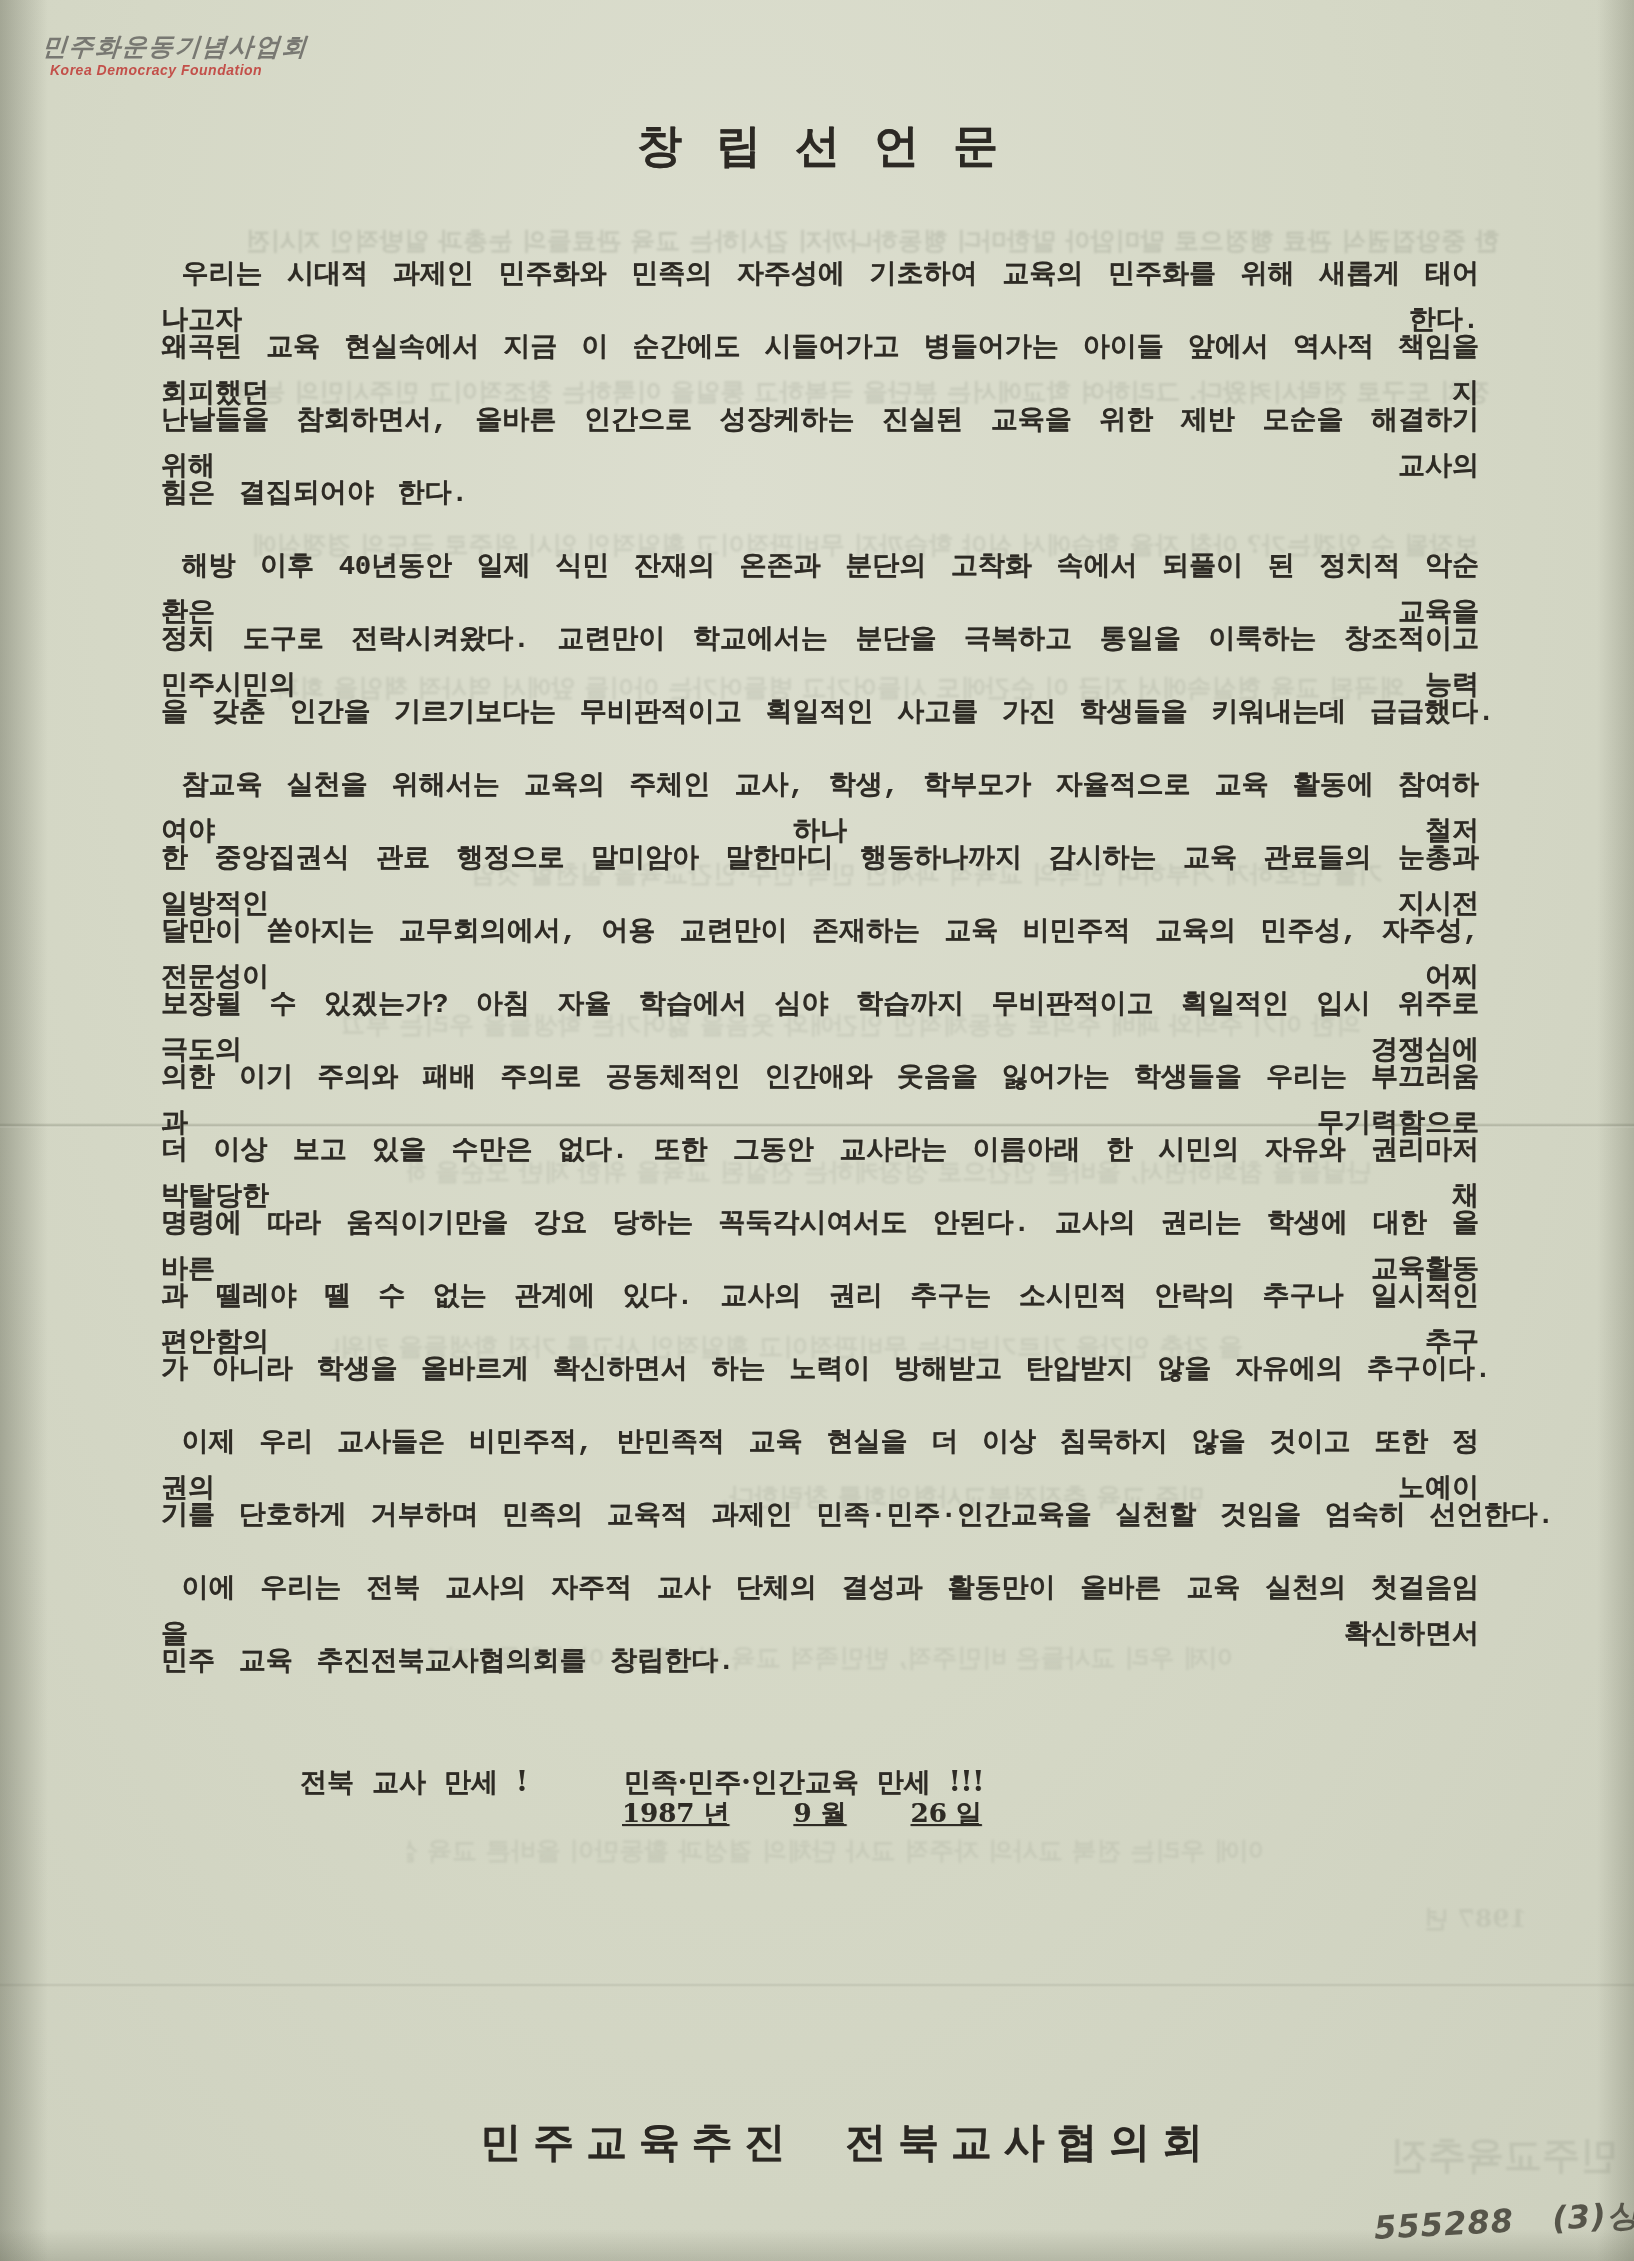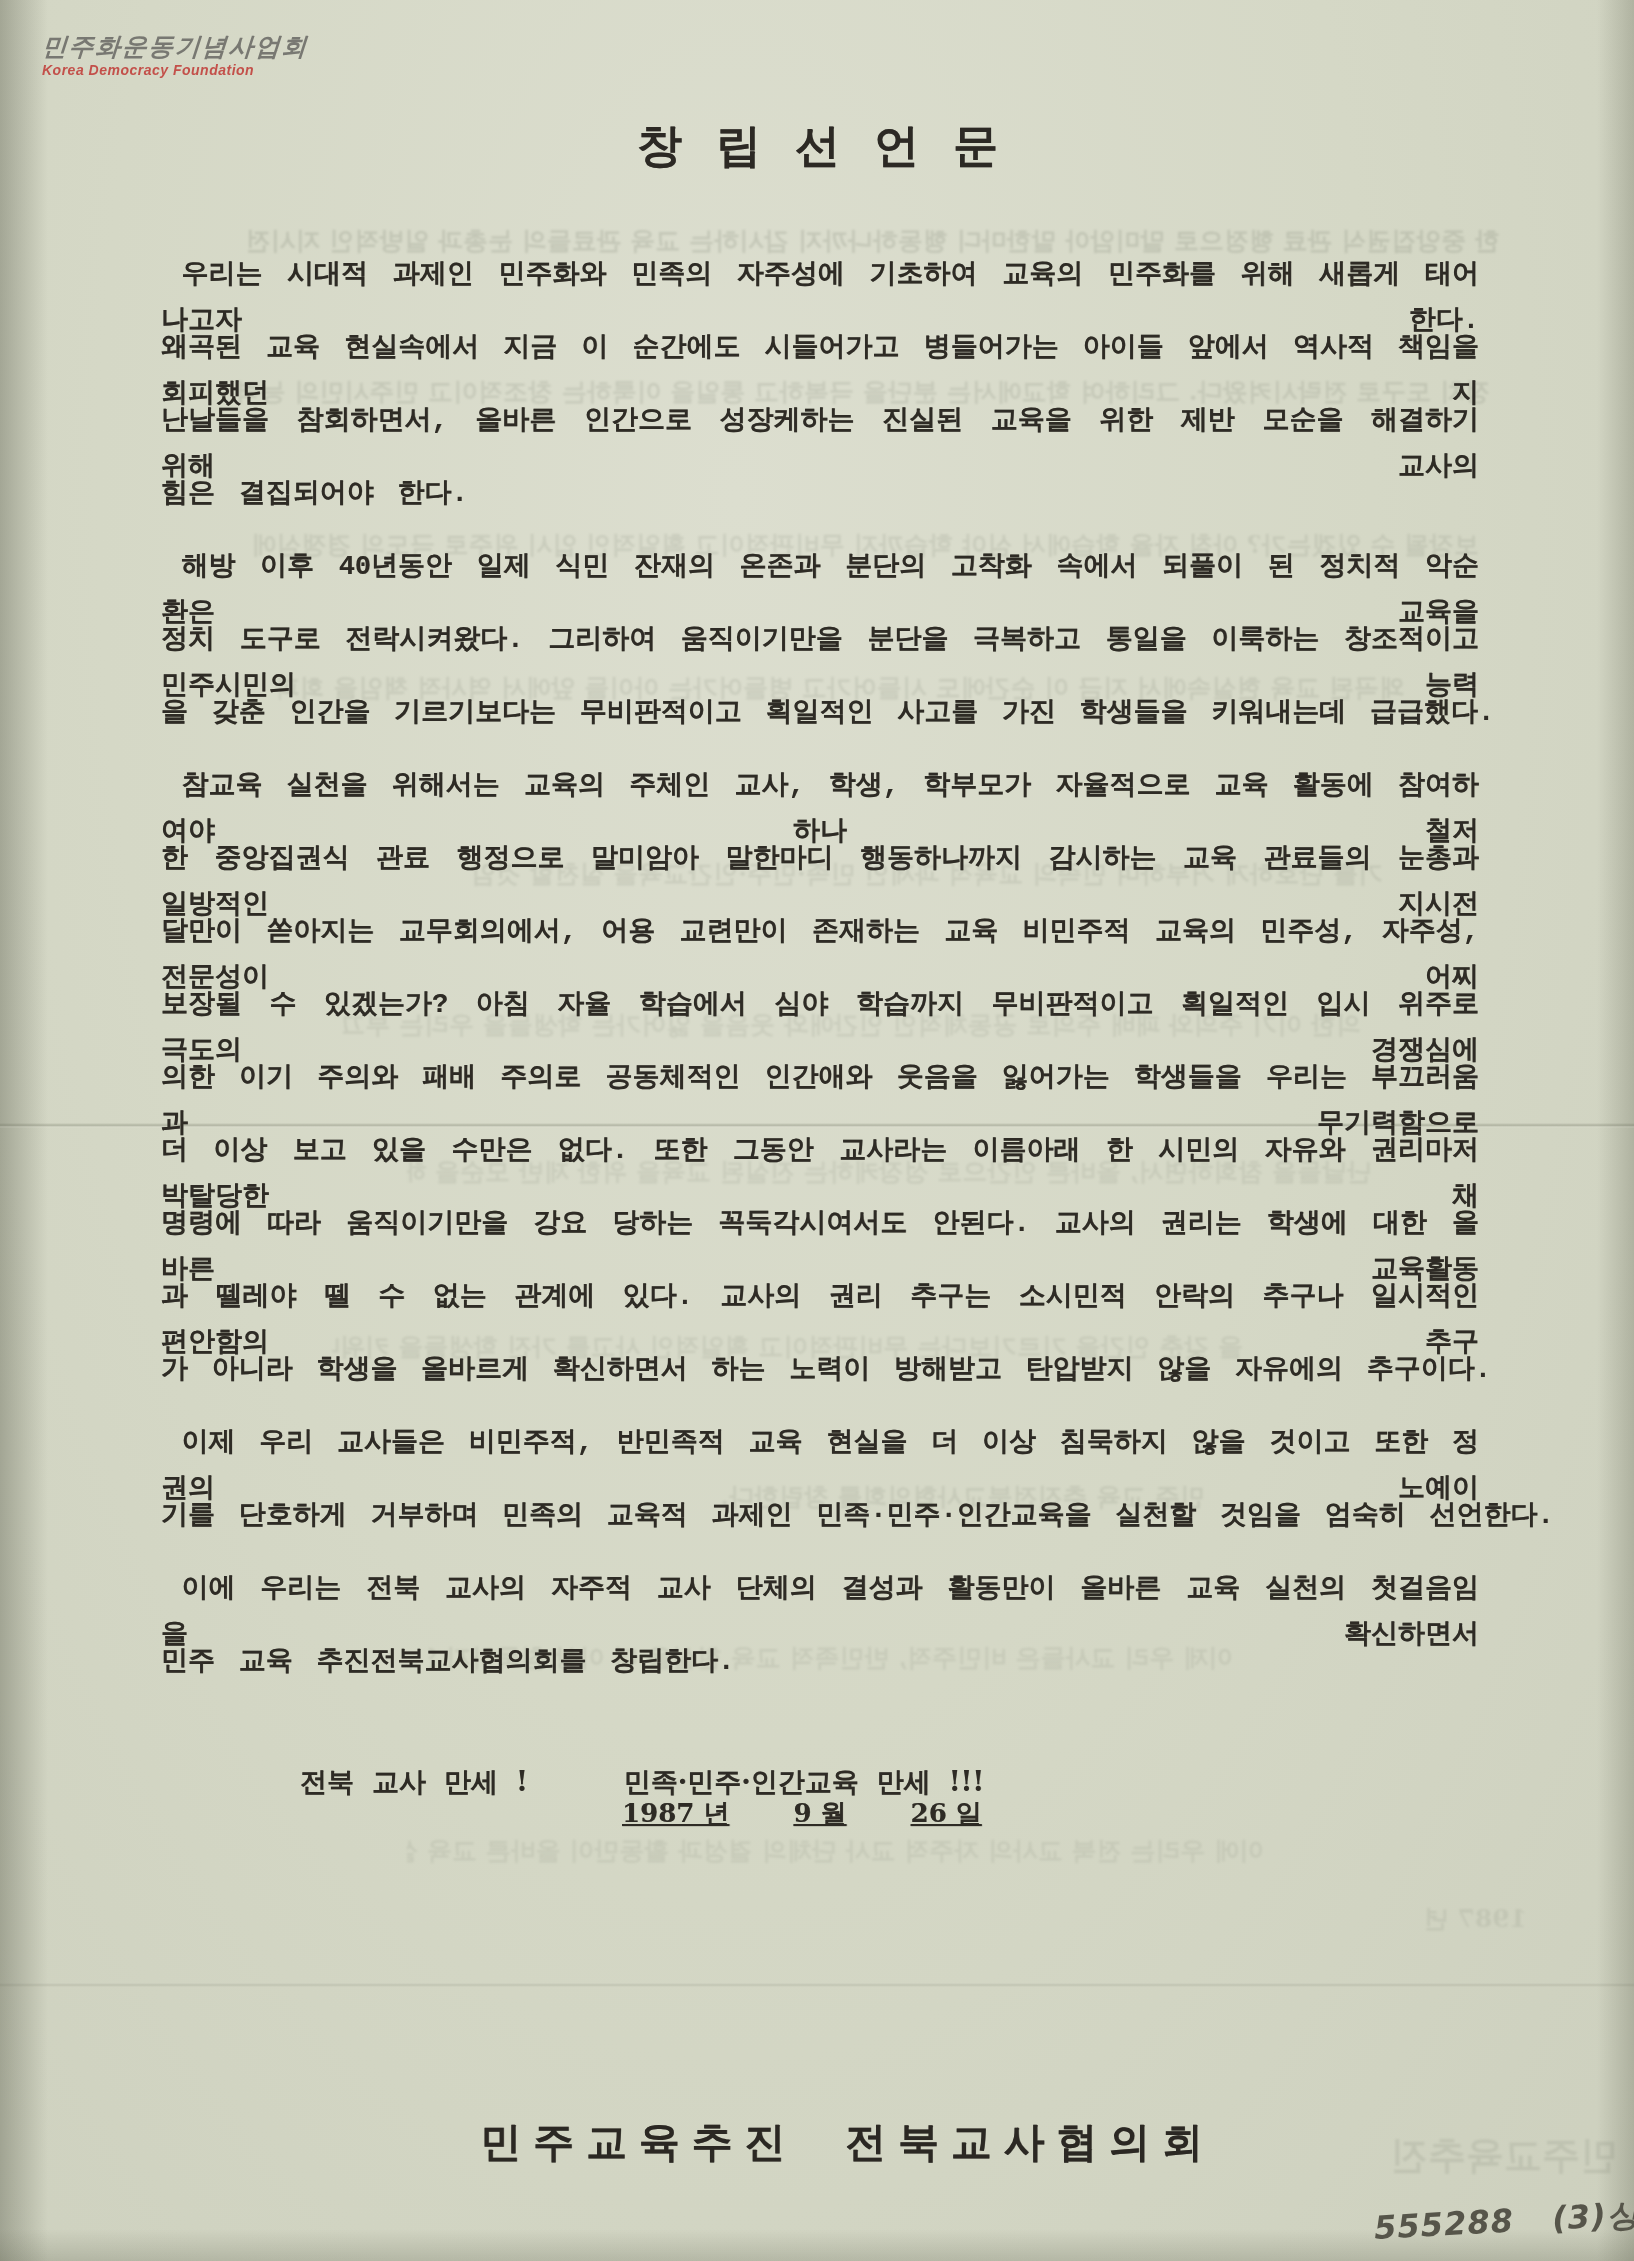--- a/index.html
+++ b/index.html
@@ -52,20 +52,21 @@
     color: rgba(112,112,106,0.92);
     letter-spacing: 1.6px;
     transform: skewX(-4deg);
   }
   .logo-en {
     font-family: "Liberation Sans", sans-serif;
     font-size: 14px; line-height: 18px;
     font-weight: bold; font-style: italic;
     color: #c3504a;
     letter-spacing: 0.5px;
+    margin-left: 8px;
   }
 
   
   .title {
     position: absolute; top: 116px; left: 0; width: 100%;
     text-align: center;
     font-size: 45px; font-weight: bold;
     letter-spacing: 34px; text-indent: 34px;
     color: #2c2924;
     text-shadow: 0.3px 0.3px 0.5px rgba(44,41,36,0.55);
@@ -176,21 +177,21 @@
 
   <div class="title">창립선언문</div>
 
   <div class="body-text">
     <div class="line justify indent">우리는 시대적 과제인 민주화와 민족의 자주성에 기초하여 교육의 민주화를 위해 새롭게 태어나고자 한다.</div>
     <div class="line justify">왜곡된 교육 현실속에서 지금 이 순간에도 시들어가고 병들어가는 아이들 앞에서 역사적 책임을 회피했던 지</div>
     <div class="line justify">난날들을 참회하면서, 올바른 인간으로 성장케하는 진실된 교육을 위한 제반 모순을 해결하기 위해 교사의</div>
     <div class="line">힘은 결집되어야 한다.</div>
 
     <div class="line justify indent">해방 이후 40년동안 일제 식민 잔재의 온존과 분단의 고착화 속에서 되풀이 된 정치적 악순환은 교육을</div>
-    <div class="line justify">정치 도구로 전락시켜왔다. 그리하여 움직이기만을 분단을 극복하고 통일을 이룩하는 창조적이고 민주시민의 능력</div>
+    <div class="line justify">정치 도구로 전락시켜왔다. 교련만이 학교에서는 분단을 극복하고 통일을 이룩하는 창조적이고 민주시민의 능력</div>
     <div class="line">을 갖춘 인간을 기르기보다는 무비판적이고 획일적인 사고를 가진 학생들을 키워내는데 급급했다.</div>
 
     <div class="line justify indent">참교육 실천을 위해서는 교육의 주체인 교사, 학생, 학부모가 자율적으로 교육 활동에 참여하여야 하나 철저</div>
     <div class="line justify">한 중앙집권식 관료 행정으로 말미암아 말한마디 행동하나까지 감시하는 교육 관료들의 눈총과 일방적인 지시전</div>
     <div class="line justify">달만이 쏟아지는 교무회의에서, 어용 교련만이 존재하는 교육 비민주적 교육의 민주성, 자주성, 전문성이 어찌</div>
     <div class="line justify">보장될 수 있겠는가? 아침 자율 학습에서 심야 학습까지 무비판적이고 획일적인 입시 위주로 극도의 경쟁심에</div>
     <div class="line justify">의한 이기 주의와 패배 주의로 공동체적인 인간애와 웃음을 잃어가는 학생들을 우리는 부끄러움과 무기력함으로</div>
     <div class="line justify">더 이상 보고 있을 수만은 없다. 또한 그동안 교사라는 이름아래 한 시민의 자유와 권리마저 박탈당한 채</div>
     <div class="line justify">명령에 따라 움직이기만을 강요 당하는 꼭둑각시여서도 안된다. 교사의 권리는 학생에 대한 올바른 교육활동</div>
     <div class="line justify">과 뗄레야 뗄 수 없는 관계에 있다. 교사의 권리 추구는 소시민적 안락의 추구나 일시적인 편안함의 추구</div>

